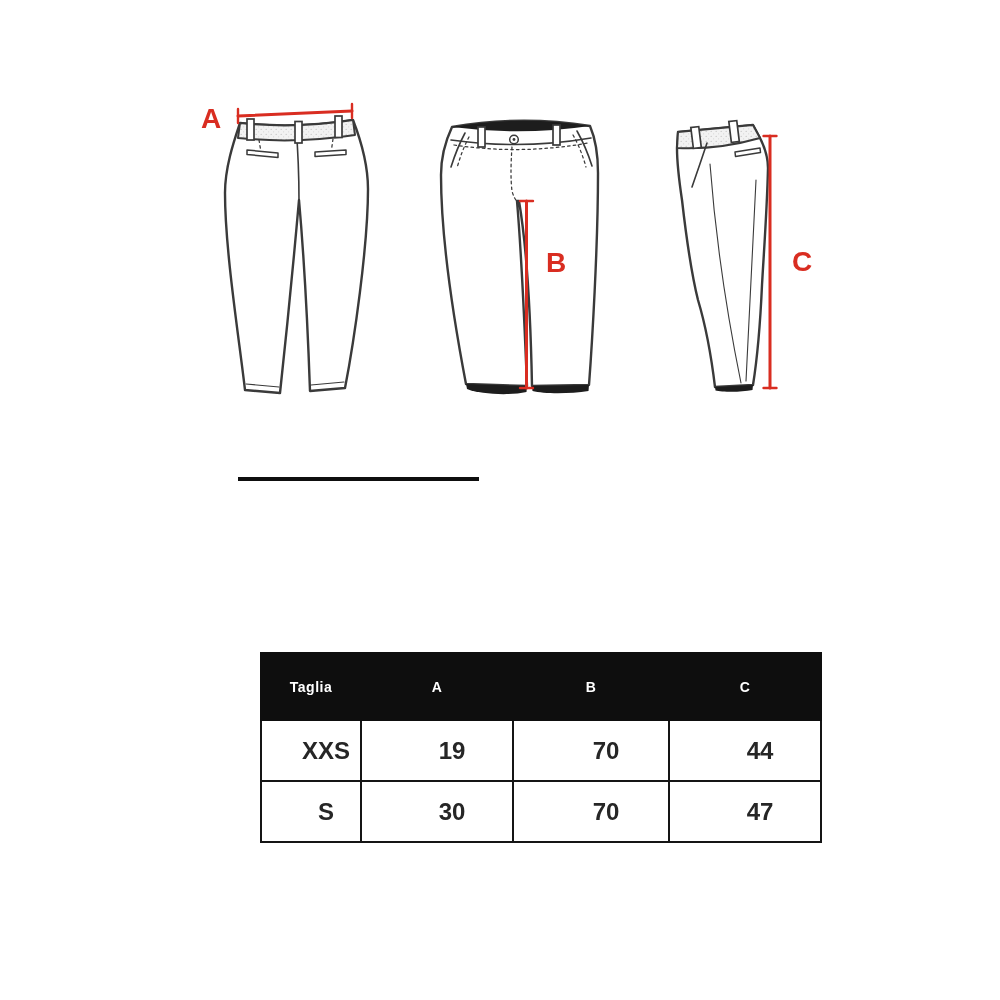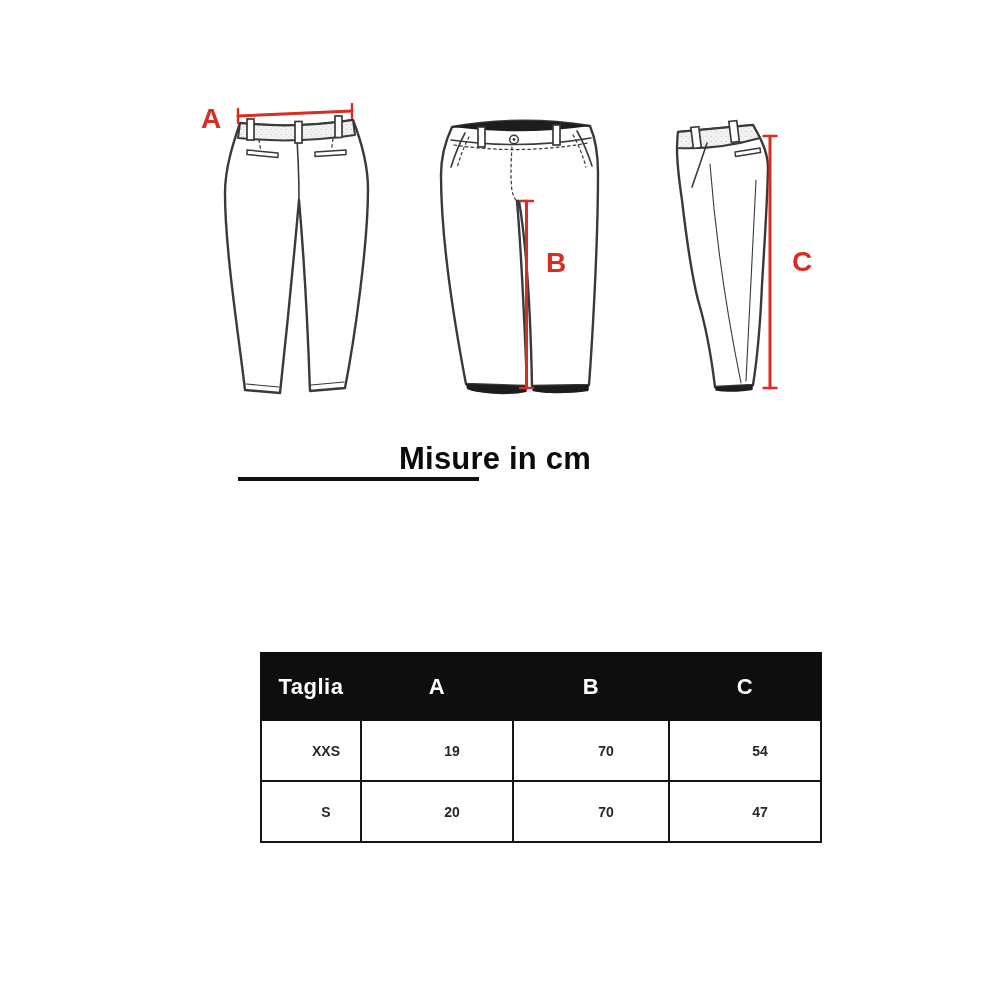--- a/index.html
+++ b/index.html
@@ -32,26 +32,26 @@
     font-size:31px;font-weight:bold;color:#0b0b0b;letter-spacing:.2px;
   }
   .title-underline{position:absolute;left:238px;top:477px;width:241px;height:3.5px;background:#0e0e0e;}
   
   .size-table{
     position:absolute;left:260px;top:652px;width:560px;
     border-collapse:collapse;table-layout:fixed;
   }
   .size-table th{
     background:var(--header-bg);color:var(--header-fg);
-    height:63px;font-size:22px;font-weight:bold;letter-spacing:.5px;
+    height:63px;font-size:14px;font-weight:bold;letter-spacing:.5px;
     border:2px solid var(--header-bg);text-align:center;vertical-align:middle;
   }
   .size-table td{
     height:57px;background:#ffffff;color:#262626;
-    font-size:14px;font-weight:bold;text-align:center;vertical-align:middle;
+    font-size:24px;font-weight:bold;text-align:center;vertical-align:middle;
     border:2.5px solid #151515;
     padding-left:31px;
   }
 </style>
 </head>
 <body>
 
 <div class="canvas">
 
   <svg class="fig" style="left:195px;top:88px" width="200" height="320" viewBox="0 0 200 320">
@@ -140,21 +140,20 @@
     <path class="d" d="M57,43 Q50,64 42,87"></path>
     <path class="thin" d="M60,64 Q68,170 91,283"></path>
     <path class="thin" d="M106,80 C103,150 99,220 96,281"></path>
     <path class="darkfill" d="M65,287 L103,285 L102.5,290 C90,292.5 72,292 65.5,290.5 Z"></path>
     <path class="redline" d="M120,36 L120,288"></path>
     <path class="redtick" d="M113.5,36 L126.5,36"></path>
     <path class="redtick" d="M113.5,288 L126.5,288"></path>
     <text class="mlabel" x="142" y="171">C</text>
   </svg>
 
-  <div class="title">Misure in cm</div>
   <div class="title-underline"></div>
 
   <table class="size-table">
     <colgroup>
       <col style="width:100px">
         <col style="width:152px">
         <col style="width:156px">
         <col style="width:152px">
     </colgroup>
     <thead>
@@ -163,24 +162,24 @@
         <th>A</th>
         <th>B</th>
         <th>C</th>
       </tr>
     </thead>
     <tbody>
       <tr>
         <td>XXS</td>
         <td>19</td>
         <td>70</td>
-        <td>54</td>
+        <td>44</td>
       </tr>
       <tr>
         <td>S</td>
-        <td>20</td>
+        <td>30</td>
         <td>70</td>
         <td>47</td>
       </tr>
     </tbody>
   </table>
 
 </div>
 
 </body></html>

